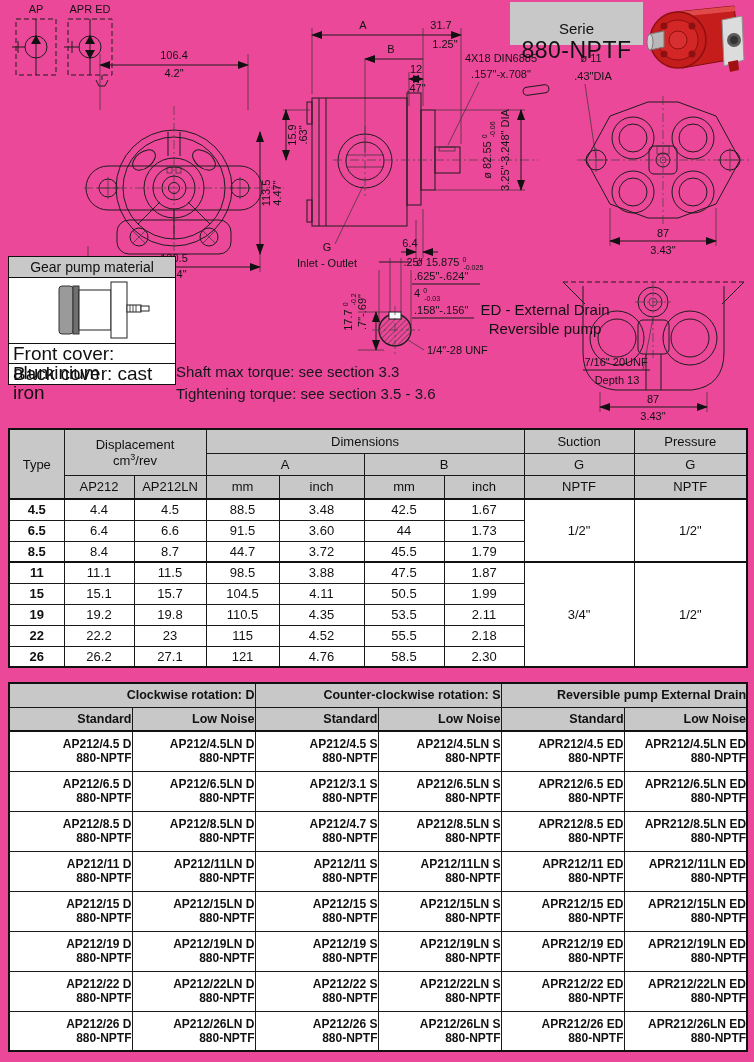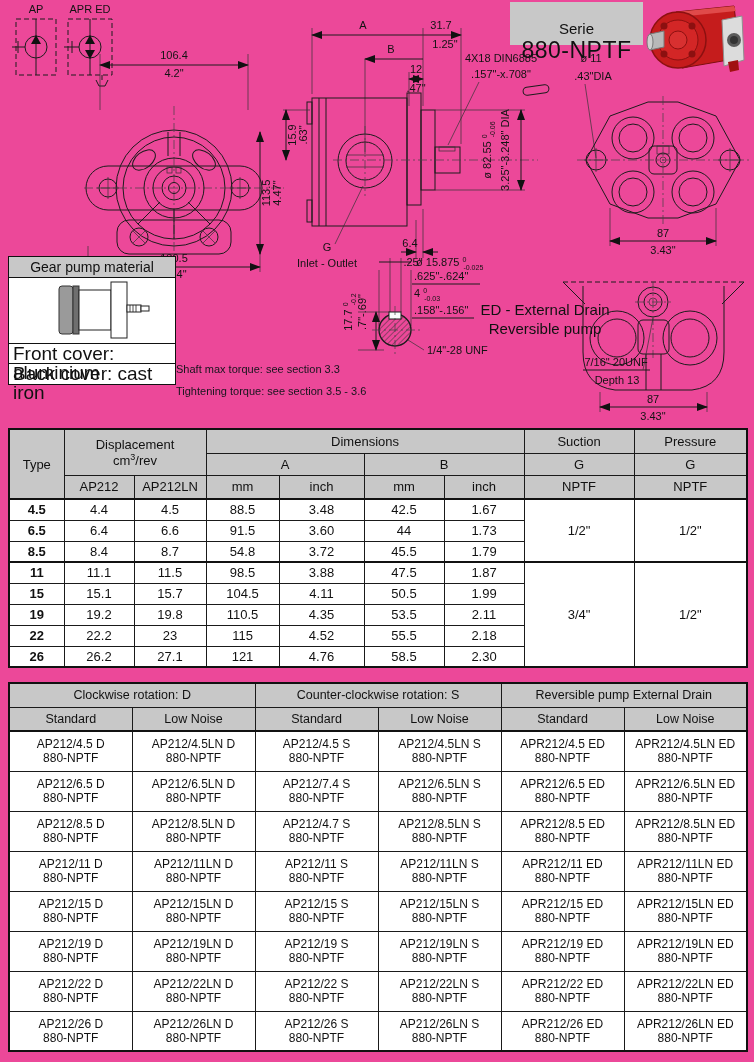--- a/index.html
+++ b/index.html
@@ -18,40 +18,40 @@
   .serie-box .l1{font-size:15px}
   .serie-box .l2{font-size:23px;letter-spacing:.5px}
 
   .mat-box{position:absolute;left:8px;top:256px;width:168px;border:1.5px solid #111;background:#fff}
   .mat-title{background:#c8c8c8;border-bottom:1.5px solid #111;height:21px;line-height:21px;
     text-align:center;font-size:14px}
   .mat-img{height:66px;position:relative;border-bottom:1.5px solid #111}
   .mat-row{height:20px;line-height:19px;font-size:19px;padding-left:4px;border-bottom:1.5px solid #111}
   .mat-row:last-child{border-bottom:none}
 
-  .note{position:absolute;font-size:11px;color:#15151c}
+  .note{position:absolute;font-size:15px;color:#15151c}
   .rev-label{position:absolute;left:455px;top:300px;width:180px;text-align:center;
     font-size:15px;line-height:19px}
 
   table{border-collapse:collapse;background:#fff;table-layout:fixed}
   .dim-table{position:absolute;left:8px;top:428px;width:738px}
   .dim-table th,.dim-table td{border:1px solid #1a1a1a;text-align:center;font-weight:normal;font-size:13px}
   .dim-table{border:2px solid #111}
   .dim-table thead th{background:#c8c8c8}
   .dim-table thead tr.h1 th{height:24px}
   .dim-table thead tr.h2 th{height:22px}
   .dim-table thead tr.h3 th{height:24px}
   .dim-table thead{border-bottom:2px solid #111}
   .dim-table tbody td{height:21px}
   .dim-table tbody tr.group-start td{border-top:2px solid #111}
   .dim-table td.type-col{font-weight:bold}
   .dim-table sup{font-size:9px}
 
   .order-table{position:absolute;left:8px;top:682px;width:738px;border:2px solid #111}
-  .order-table th,.order-table td{border:1px solid #1a1a1a;text-align:center;font-weight:normal}
+  .order-table th,.order-table td{border:1px solid #1a1a1a;text-align:right;font-weight:bold}
   .order-table thead th{background:#c8c8c8;height:24px;font-size:12.5px}
   .order-table thead{border-bottom:2px solid #111}
   .order-table tbody td{height:40px;font-size:12px;line-height:14px}
 </style>
 </head>
 <body>
 
 <div class="page">
 
   <svg style="left:6px;top:2px" width="120" height="92" viewBox="0 0 120 92">
@@ -462,21 +462,21 @@
           <td>6.6</td>
           <td>91.5</td>
           <td>3.60</td>
           <td>44</td>
           <td>1.73</td>
         </tr>
         <tr>
           <td class="type-col">8.5</td>
           <td>8.4</td>
           <td>8.7</td>
-          <td>54.8</td>
+          <td>44.7</td>
           <td>3.72</td>
           <td>45.5</td>
           <td>1.79</td>
         </tr>
         <tr class="group-start">
           <td class="type-col">11</td>
           <td>11.1</td>
           <td>11.5</td>
           <td>98.5</td>
           <td>3.88</td>
@@ -578,21 +578,21 @@
         <tr>
           <td>
             <div>AP212/6.5 D</div>
             <div>880-NPTF</div>
           </td>
           <td>
             <div>AP212/6.5LN D</div>
             <div>880-NPTF</div>
           </td>
           <td>
-            <div>AP212/7.4 S</div>
+            <div>AP212/3.1 S</div>
             <div>880-NPTF</div>
           </td>
           <td>
             <div>AP212/6.5LN S</div>
             <div>880-NPTF</div>
           </td>
           <td>
             <div>APR212/6.5 ED</div>
             <div>880-NPTF</div>
           </td>

